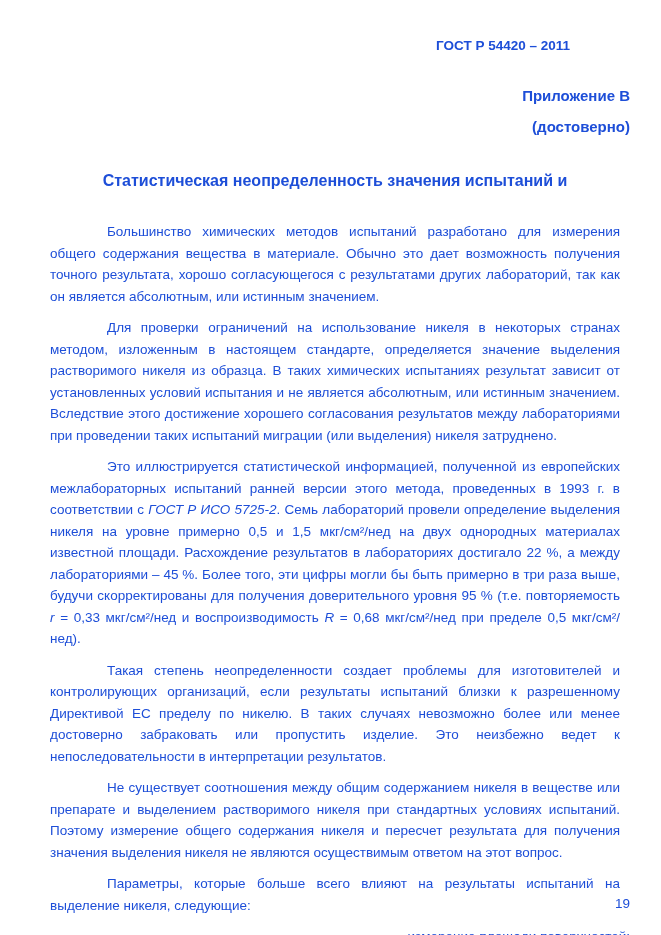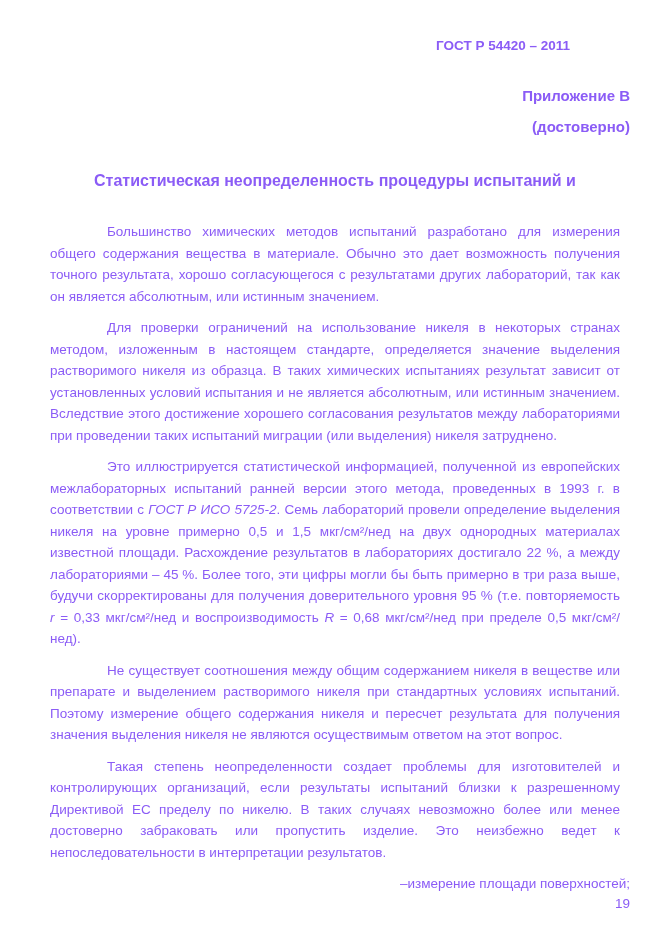--- a/index.html
+++ b/index.html
@@ -6,21 +6,21 @@
     margin: 0;
     padding: 0;
     background: #ffffff;
   }
   .page {
     width: 661px;
     height: 935px;
     box-sizing: border-box;
     position: relative;
     background: #ffffff;
-    color: #8b5cf6;
+    color: #1d4ed8;
     font-family: "Liberation Sans", sans-serif;
     padding: 38px 31px 0 40px;
     overflow: hidden;
   }
   .doc-header {
     text-align: right;
     padding-right: 60px;
     font-weight: 700;
     font-size: 13.5px;
     line-height: 16px;
@@ -73,29 +73,30 @@
 <div class="page">
 
   <div class="doc-header">ГОСТ Р 54420 – 2011</div>
 
   <div class="appendix-block">
     <div>Приложение В</div>
     <div>(достоверно)</div>
   </div>
 
   <div class="main-heading">
-    <div>Статистическая неопределенность процедуры испытаний и</div>
+    <div>Статистическая неопределенность значения испытаний и</div>
   </div>
 
   <div class="body-text">
     <p><span>Большинство химических методов испытаний разработано для измерения общего содержания вещества в материале. Обычно это дает возможность получения точного результата, хорошо согласующегося с результатами других лабораторий, так как он является абсолютным, или истинным значением.</span></p>
     <p><span>Для проверки ограничений на использование никеля в некоторых странах методом, изложенным в настоящем стандарте, определяется значение выделения растворимого никеля из образца. В таких химических испытаниях результат зависит от установленных условий испытания и не является абсолютным, или истинным значением. Вследствие этого достижение хорошего согласования результатов между лабораториями при проведении таких испытаний миграции (или выделения) никеля затруднено.</span></p>
     <p><span>Это иллюстрируется статистической информацией, полученной из европейских межлабораторных испытаний ранней версии этого метода, проведенных в 1993 г. в соответствии с </span><i>ГОСТ Р ИСО 5725-2</i><span>. Семь лабораторий провели определение выделения никеля на уровне примерно 0,5 и 1,5 мкг/см²/нед на двух однородных материалах известной площади. Расхождение результатов в лабораториях достигало 22 %, а между лабораториями – 45 %. Более того, эти цифры могли бы быть примерно в три раза выше, будучи скорректированы для получения доверительного уровня 95 % (т.е. повторяемость </span><i>r</i><span> = 0,33 мкг/см²/нед и воспроизводимость </span><i>R</i><span> = 0,68 мкг/см²/нед при пределе 0,5 мкг/см²/нед).</span></p>
+    <p><span>Такая степень неопределенности создает проблемы для изготовителей и контролирующих организаций, если результаты испытаний близки к разрешенному Директивой ЕС пределу по никелю. В таких случаях невозможно более или менее достоверно забраковать или пропустить изделие. Это неизбежно ведет к непоследовательности в интерпретации результатов.</span></p>
     <p><span>Не существует соотношения между общим содержанием никеля в веществе или препарате и выделением растворимого никеля при стандартных условиях испытаний. Поэтому измерение общего содержания никеля и пересчет результата для получения значения выделения никеля не являются осуществимым ответом на этот вопрос.</span></p>
-    <p><span>Такая степень неопределенности создает проблемы для изготовителей и контролирующих организаций, если результаты испытаний близки к разрешенному Директивой ЕС пределу по никелю. В таких случаях невозможно более или менее достоверно забраковать или пропустить изделие. Это неизбежно ведет к непоследовательности в интерпретации результатов.</span></p>
+    <p><span>Параметры, которые больше всего влияют на результаты испытаний на выделение никеля, следующие:</span></p>
 
     <div class="list-item">
       <span class="list-marker">–</span><span>измерение площади поверхностей;</span>
     </div>
   </div>
 
   <div class="page-number">19</div>
 
 </div>
 

